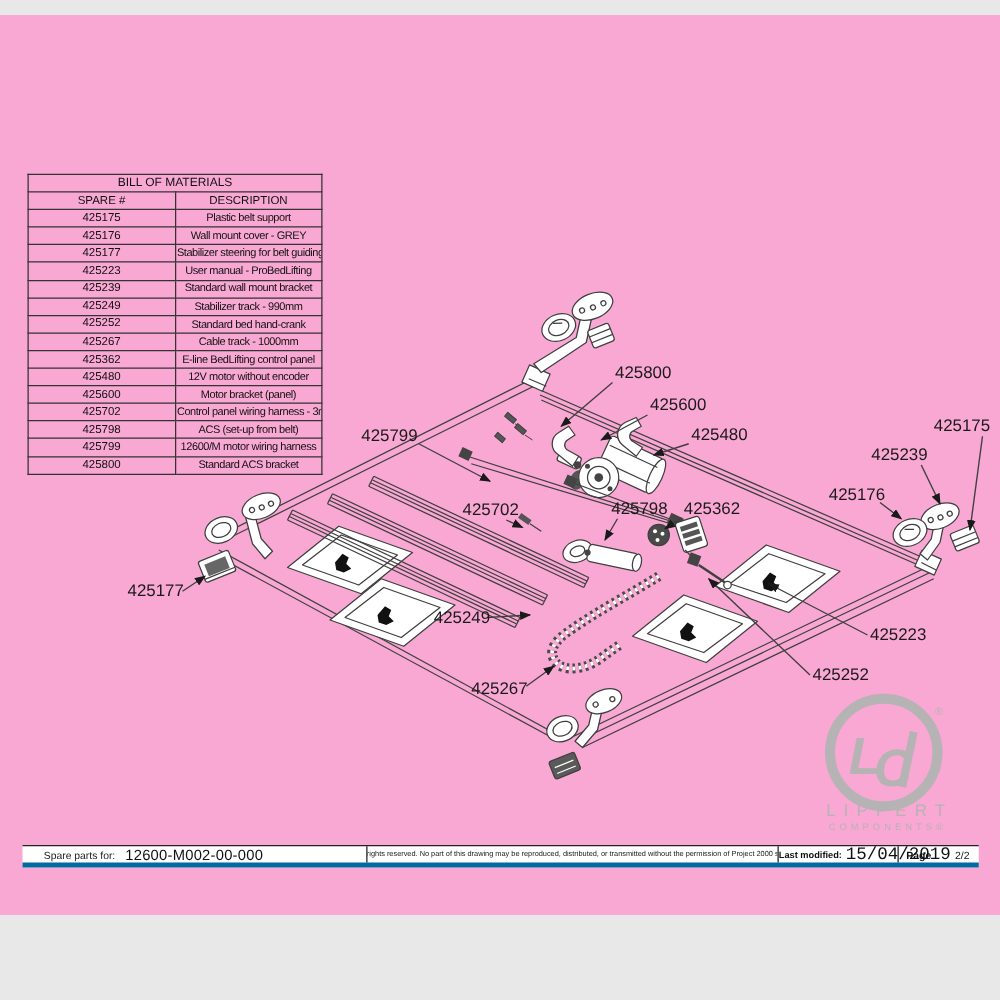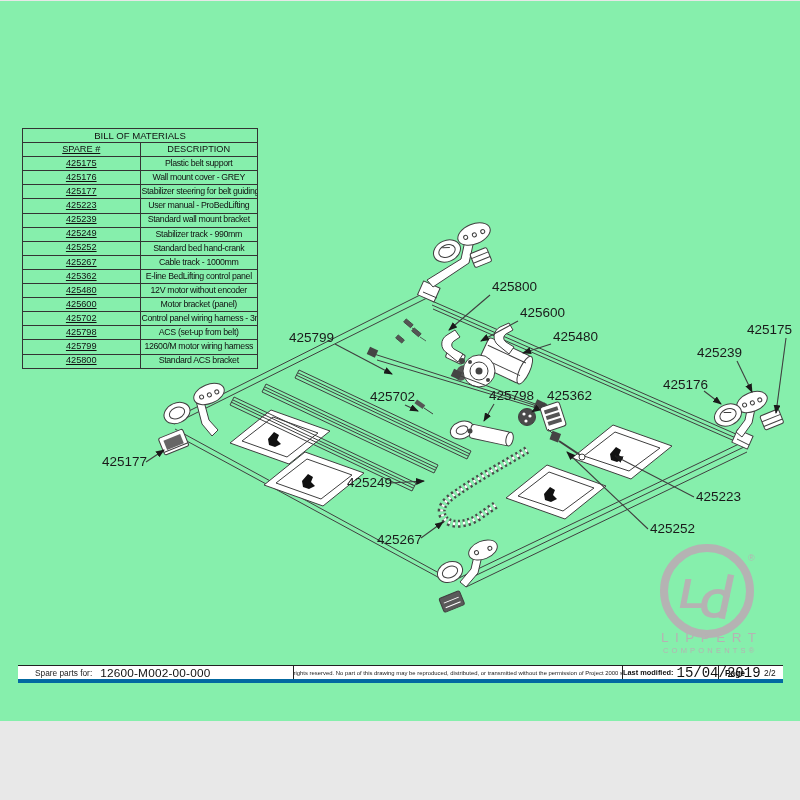--- a/index.html
+++ b/index.html
@@ -1,24 +1,24 @@
 <!DOCTYPE html>
 <html><head>
 <meta charset="utf-8">
 <style>
   html,body{margin:0;padding:0;background:#e8e8e8;}
-  .page{position:relative;width:800px;height:720px;background:#86efac;overflow:hidden;
-        font-family:"Liberation Sans",sans-serif;color:#111;margin:1px auto;}
+  .page{position:relative;width:800px;height:720px;background:#f9a8d4;overflow:hidden;
+        font-family:"Liberation Sans",sans-serif;color:#111;margin:12px auto;}
   
   .bom{position:absolute;left:22px;top:127px;width:236px;border-collapse:collapse;
        table-layout:fixed;font-size:9.2px;color:#111;}
   .bom td,.bom th{border:1px solid #333;text-align:center;vertical-align:middle;
        padding:0 1px;height:13.1px;line-height:1.05;font-weight:normal;
        white-space:nowrap;overflow:hidden;}
-  .bom .col-spare{width:68px;text-decoration:underline;}
+  .bom .col-spare{width:68px;}
   .bom .desc-cell{font-size:8.8px;letter-spacing:-0.35px;text-align:center;}
   .bom .title-cell{font-size:9.6px;}
   
   .drawing{position:absolute;left:0;top:0;width:800px;height:800px;}
   
   .footer{position:absolute;left:18px;top:664px;width:765px;height:13px;
           border-top:1.6px solid #222;border-bottom:4px solid #0369a1;
           display:flex;align-items:stretch;font-size:8px;background:#fff;}
   .f-left{width:258px;display:flex;align-items:center;padding-left:17px;gap:8px;}
   .f-left .lbl{font-size:8.3px;color:#222;}

